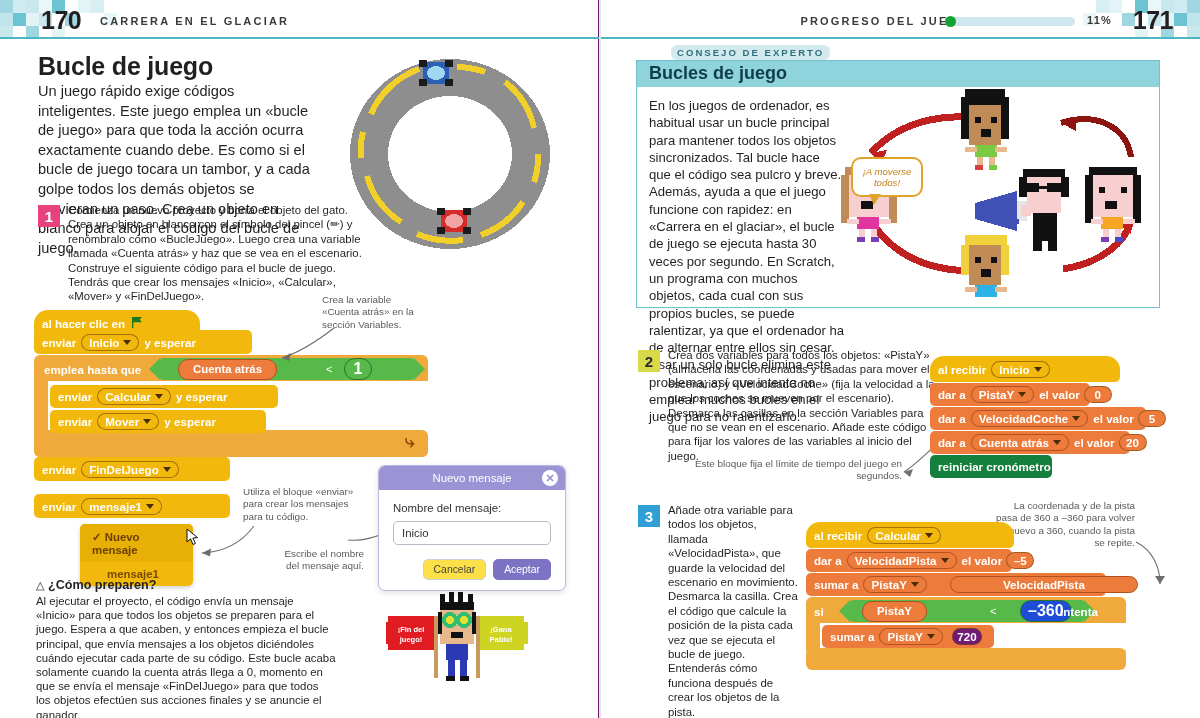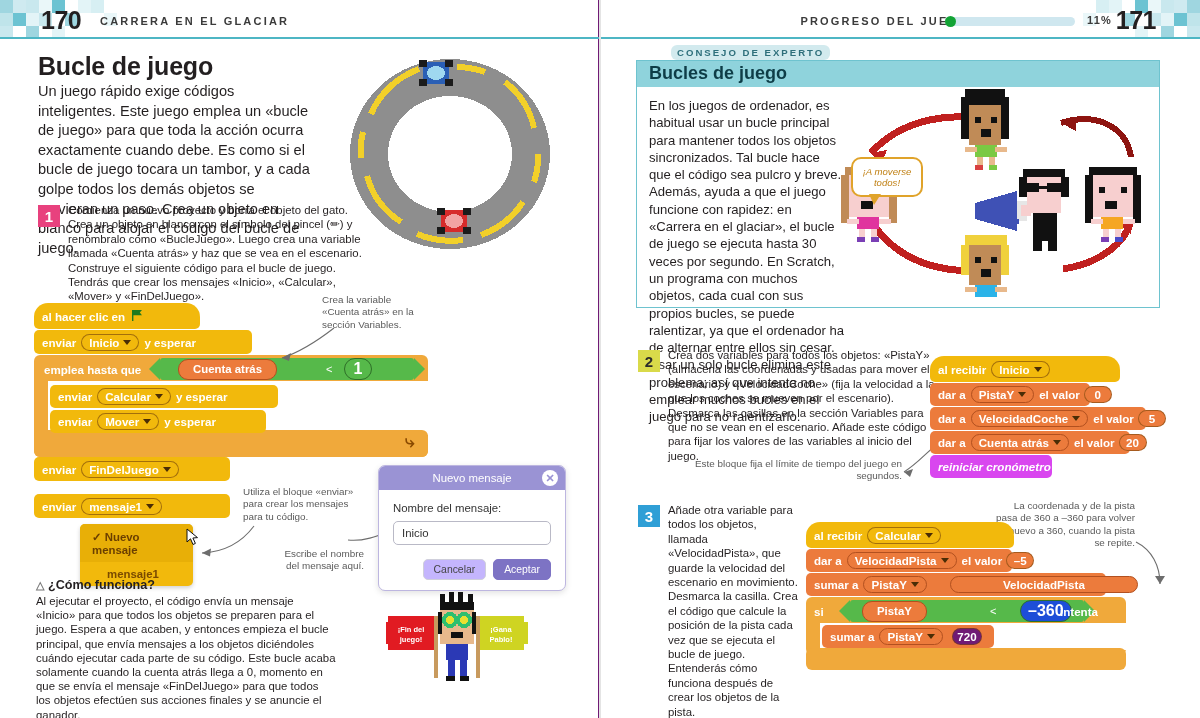--- a/index.html
+++ b/index.html
@@ -14,21 +14,21 @@
   .spread{position:absolute;inset:0;display:flex;}
   .page{position:relative;width:600px;height:718px;box-sizing:border-box;}
   .page.left{border-right:2px solid #701a75;}
   .gutter{position:absolute;left:599px;top:0;width:2px;height:718px;background:linear-gradient(to right,#efefef,#d9d9d9,#efefef);z-index:5;}
 
   
   .hdr{position:absolute;top:0;left:0;width:600px;height:38px;}
   .hdr .rule{position:absolute;left:0;right:0;top:37px;height:2px;background:#4db6c4;}
   .hdr-num{position:absolute;top:6px;font-size:25px;font-weight:bold;letter-spacing:-0.5px;color:#231f20;}
   .hdr-left .hdr-num{left:41px;}
-  .hdr-right .hdr-num{right:44px;}
+  .hdr-right .hdr-num{right:27px;}
   .hdr-title{position:absolute;top:15px;font-size:11px;letter-spacing:2.2px;font-weight:bold;color:#3b3b3b;}
   .hdr-left .hdr-title{left:100px;}
   .hdr-right .hdr-title{right:230px;}
   .pixbar{position:absolute;top:0;height:38px;overflow:hidden;}
 
   .prog-wrap{position:absolute;right:125px;top:17px;width:130px;height:9px;border-radius:5px;background:#cfe7ef;}
   .prog-dot{position:absolute;left:0;top:-1px;width:11px;height:11px;border-radius:50%;background:#13a335;}
   .prog-pct{position:absolute;right:88px;top:14px;font-size:11px;letter-spacing:1.2px;font-weight:bold;color:#3b3b3b;}
 
   
@@ -40,21 +40,21 @@
   .howto-h{position:absolute;font-size:12.6px;font-weight:bold;}
   .howto-p{position:absolute;font-size:11.4px;line-height:14.2px;}
   .callout{position:absolute;font-size:9.9px;line-height:12.4px;color:#5a5a5a;}
   .callout.right{text-align:right;}
 
   
   .blk{position:absolute;box-sizing:border-box;display:flex;align-items:center;border-radius:5px;
        font-size:11.6px;font-weight:bold;color:#fff;padding:0 8px;white-space:nowrap;}
   .blk.ev{background:#f2b90c;}       
   .blk.var{background:#ec7b3c;}       
-  .blk.snd{background:#d946ef;font-style:italic;}
+  .blk.snd{background:#15803d;}
   .hat{border-radius:14px 14px 5px 5px;}
   .drop{display:inline-flex;align-items:center;gap:4px;border:1.2px solid rgba(120,70,10,.65);
         border-radius:9px;padding:1px 7px;margin:0 5px;background:inherit;font-weight:bold;}
   .drop.lite{background:#f2b90c;}
   .drop.v{background:#ec7b3c;border-color:#b2501f;}
   .caret{width:0;height:0;border-left:4px solid transparent;border-right:4px solid transparent;border-top:5px solid #4a2d06;}
   .oval{display:inline-flex;align-items:center;justify-content:center;border:1.2px solid rgba(120,70,10,.6);
         border-radius:11px;padding:1px 7px;margin:0 4px;min-width:12px;background:inherit;font-weight:bold;}
   .rep{position:absolute;box-sizing:border-box;border-radius:6px;background:#f0a93b;}
   .bool{position:relative;display:flex;align-items:center;height:22px;background:#56b94a;color:#fff;padding:0 18px 0 26px;}
@@ -72,21 +72,21 @@
   .dd .tail{position:absolute;top:-6px;left:26px;width:0;height:0;border-left:7px solid transparent;border-right:7px solid transparent;border-bottom:7px solid #e8af07;}
 
   
   .modal{position:absolute;background:#fff;border:1px solid #bdb6e0;border-radius:7px;overflow:hidden;box-shadow:0 2px 6px rgba(0,0,0,.12);}
   .modal .bar{height:24px;background:#9a93d4;color:#fff;display:flex;align-items:center;justify-content:center;font-size:11.4px;position:relative;}
   .modal .x{position:absolute;right:7px;top:4px;width:16px;height:16px;border-radius:50%;background:#fff;color:#9a93d4;font-size:11px;font-weight:bold;display:flex;align-items:center;justify-content:center;}
   .modal .body{padding:12px 14px 10px 14px;}
   .modal .lbl{font-size:11.4px;color:#333;margin-bottom:7px;}
   .modal .inp{border:1px solid #b9b9c6;border-radius:5px;height:22px;display:flex;align-items:center;padding:0 8px;font-size:11.4px;color:#333;}
   .modal .btns{display:flex;justify-content:flex-end;gap:7px;margin-top:14px;}
-  .modal .btn{font-size:10.4px;border-radius:5px;padding:4px 10px;border:1px solid #cfcfdb;color:#444;background:#c4b5fd;}
+  .modal .btn{font-size:10.4px;border-radius:5px;padding:4px 10px;border:1px solid #cfcfdb;color:#444;background:#fde047;}
   .modal .btn.primary{background:#7d73c4;color:#fff;border-color:#7d73c4;}
 
   
   .tip{position:absolute;border:1px solid #6ec3cf;box-sizing:border-box;background:#fff;}
   .tip-bar{height:26px;background:#8fd3dc;display:flex;align-items:flex-end;}
   .tip-head{font-size:18px;font-weight:bold;color:#0e3d47;padding:0 0 3px 12px;}
   .tip-kicker{position:absolute;top:-22px;left:36px;font-size:9.6px;letter-spacing:2px;font-weight:bold;color:#2e6f7b;background:#d9eef1;padding:2px 6px;border-radius:6px;}
   .tip-body{font-size:13.1px;line-height:17.3px;padding:10px 0 0 12px;width:196px;}
 
   .bubble{position:absolute;border:2px solid #e0a32a;border-radius:10px;background:#fff;color:#c08014;
@@ -170,21 +170,21 @@
       </svg>
     </div>
 
     <div class="step" style="left:38px;top:205px;width:330px;">
       <div class="num" style="background:#e8417e;">1</div>
       <div class="txt" style="left:30px;top:-2px;width:300px;">Comienza un nuevo proyecto y borra el objeto del gato. Crea un objeto en blanco con el símbolo del pincel (✏) y renómbralo como «BucleJuego». Luego crea una variable llamada «Cuenta atrás» y haz que se vea en el escenario. Construye el siguiente código para el bucle de juego. Tendrás que crear los mensajes «Inicio», «Calcular», «Mover» y «FinDelJuego».</div>
     </div>
 
     <div>
 
-      <div class="blk ev hat" style="left:34px;top:303px;width:166px;height:26px;">
+      <div class="blk ev hat" style="left:34px;top:310px;width:166px;height:26px;">
         <span>al hacer clic en</span>
         <span style="margin-left:6px;display:inline-block;">
           <svg width="13" height="13" viewBox="0 0 13 13">
               <path d="M2 1 h9 l-2.2 2.6 L11 6.2 H2z" fill="#1f7a1f"></path>
               <rect x="1" y="1" width="1.4" height="11" fill="#1f7a1f"></rect>
             </svg>
         </span>
       </div>
 
       <div class="blk ev" style="left:34px;top:330px;width:218px;height:24px;">
@@ -285,21 +285,21 @@
         <div class="inp" placeholder="Nombre del mensaje">Inicio</div>
         <div class="btns">
           <div class="btn">Cancelar</div>
           <div class="btn primary">Aceptar</div>
         </div>
       </div>
     </div>
 
     <div class="howto-h" style="left:36px;top:578px;">
       <span style="color:#7a7a7a;font-size:11px;">△</span>
-      <span>¿Cómo funciona?</span>
+      <span>¿Cómo preparen?</span>
     </div>
     <div class="howto-p" style="left:36px;top:594px;width:300px;">Al ejecutar el proyecto, el código envía un mensaje «Inicio» para que todos los objetos se preparen para el juego. Espera a que acaben, y entonces empieza el bucle principal, que envía mensajes a los objetos diciéndoles cuándo ejecutar cada parte de su código. Este bucle acaba solamente cuando la cuenta atrás llega a 0, momento en que se envía el mensaje «FinDelJuego» para que todos los objetos efectúen sus acciones finales y se anuncie el ganador.</div>
 
     <div class="px" style="left:382px;top:588px;width:150px;height:98px;">
       <svg width="150" height="98" shape-rendering="crispEdges">
 
         <rect x="6" y="28" width="46" height="34" fill="#e11b22"></rect>
         <rect x="4" y="34" width="4" height="22" fill="#e11b22"></rect>
         <rect x="50" y="30" width="4" height="30" fill="#e11b22"></rect>
         <text x="29" y="44" font-size="7.5" fill="#ffffff" text-anchor="middle" font-family="Liberation Sans, sans-serif" font-weight="bold">¡Fin del</text>

